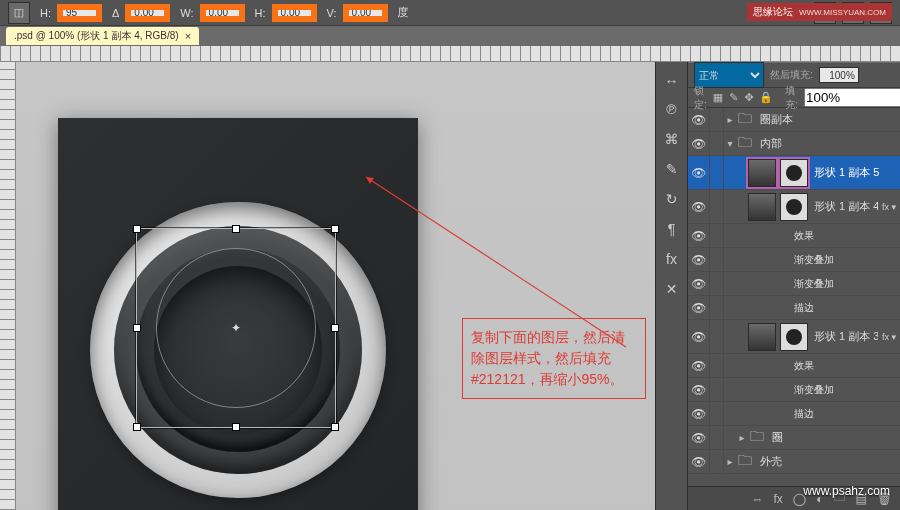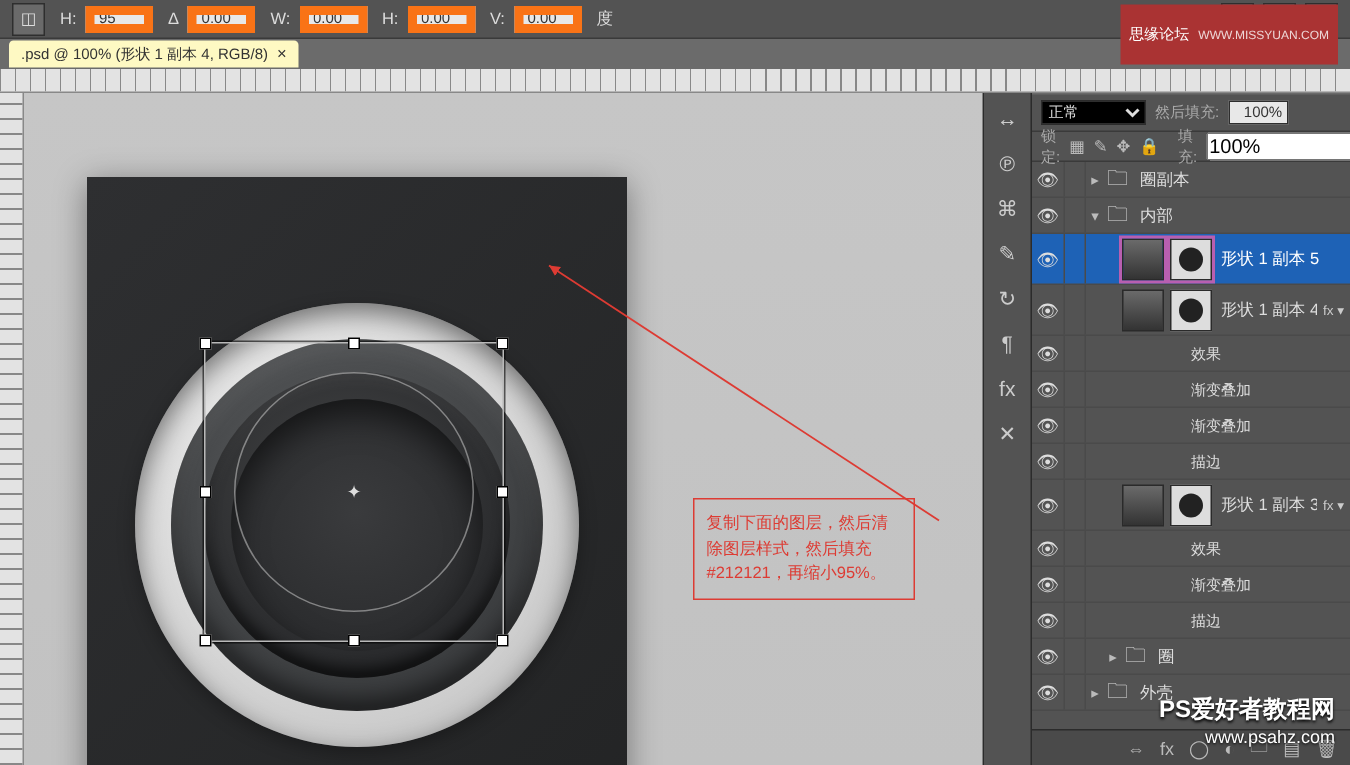--- a/index.html
+++ b/index.html
@@ -22,30 +22,30 @@
 .ring-outer{position:absolute;top:84px;left:50%;transform:translateX(-50%);width:296px;height:296px;border-radius:50%;background:radial-gradient(circle at 40% 35%,#f1f1f1 0,#d8d8d8 50%,#bcbcbc 100%);box-shadow:0 6px 18px rgba(0,0,0,.5) inset,0 4px 12px rgba(0,0,0,.3)}
 .ring-mid{position:absolute;top:24px;left:24px;width:248px;height:248px;border-radius:50%;background:radial-gradient(circle at 45% 40%,#636567 0,#3f4143 60%,#2a2b2d 100%);box-shadow:inset 0 8px 14px rgba(255,255,255,.12),inset 0 -8px 14px rgba(0,0,0,.5)}
 .ring-inner{position:absolute;top:22px;left:22px;width:204px;height:204px;border-radius:50%;background:radial-gradient(circle at 45% 40%,#474849 0,#2d2e30 60%,#1c1d1f 100%);box-shadow:inset 0 4px 10px rgba(255,255,255,.08),inset 0 -6px 10px rgba(0,0,0,.7)}
 .cone{position:absolute;top:18px;left:18px;width:168px;height:168px;border-radius:50%;background:radial-gradient(circle at 50% 45%,#3a3b3d 0,#2c2d2f 70%,#232425 100%);box-shadow:inset 0 10px 22px rgba(0,0,0,.55)}
 .transform-box{position:absolute;top:166px;left:120px;width:200px;height:200px;border:1px solid #b9b9b9;outline:1px solid rgba(0,0,0,.6)}
 .handle{position:absolute;width:8px;height:8px;background:#fff;border:1px solid #000}
 .h-tl{left:-4px;top:-4px}.h-tr{right:-4px;top:-4px}.h-bl{left:-4px;bottom:-4px}.h-br{right:-4px;bottom:-4px}
 .h-t{left:calc(50% - 4px);top:-4px}.h-b{left:calc(50% - 4px);bottom:-4px}.h-l{top:calc(50% - 4px);left:-4px}.h-r{top:calc(50% - 4px);right:-4px}
 .center-mark{position:absolute;left:50%;top:50%;transform:translate(-50%,-50%);color:#ddd;font-size:12px}
 .trans-circle{position:absolute;left:50%;top:50%;transform:translate(-50%,-50%);width:160px;height:160px;border:1px solid rgba(200,200,200,.55);border-radius:50%}
-.note{position:absolute;left:446px;top:270px;width:148px;padding:8px;border:1px solid #dd3b33;color:#dd3b33;background:rgba(255,255,255,0);font-size:11px;line-height:1.5}
+.note{position:absolute;left:446px;top:256px;width:184px;padding:8px;border:1px solid #dd3b33;color:#dd3b33;background:rgba(255,255,255,0);font-size:14px;line-height:1.5}
 svg.arrow{position:absolute;left:340px;top:105px;pointer-events:none}
 .right-col{width:32px;background:#535353;border-left:1px solid #2b2b2b;display:flex;flex-direction:column;align-items:center;gap:12px;padding:8px 0}
 .right-col .ic{width:18px;height:18px;display:flex;align-items:center;justify-content:center;color:#ccc;font-size:14px}
 .panel{width:213px;background:#535353;border-left:1px solid #2b2b2b;display:flex;flex-direction:column}
 .panel-tabs{display:flex;background:#3b3b3b;height:20px;align-items:end}
 .ptab{padding:3px 10px;font-size:11px;color:#ccc}
 .ptab.active{background:#535353;color:#fff}
 .panel-controls{display:flex;align-items:center;height:26px;padding:0 6px;border-top:1px solid #6a6a6a;border-bottom:1px solid #3a3a3a;gap:6px}
-.panel-controls select{background:#000000;border:1px solid #2e2e2e;color:#ddd;font-size:10px;height:16px;width:70px}
+.panel-controls select{background:#0369a1;border:1px solid #2e2e2e;color:#ddd;font-size:10px;height:26px;width:70px}
 .panel-controls .lbl{font-size:10px;color:#aaa}
 .panel-controls input{width:40px;height:16px;font-size:10px;background:#e8e8e8;border:1px solid #2e2e2e;color:#333;text-align:right;padding-right:3px}
 .lock-row{display:flex;align-items:center;height:20px;padding:0 6px;border-bottom:1px solid #3a3a3a;gap:6px;font-size:10px;color:#aaa}
 .lock-row .ic{font-size:11px;color:#bbb}
 .layers{flex:1;overflow:auto;font-size:11px}
 .layer{display:flex;align-items:center;height:24px;border-bottom:1px solid #4a4a4a}
 .layer.big{height:34px}
 .eye{width:22px;text-align:center;color:#ddd;font-size:12px;border-right:1px solid #4a4a4a;height:100%;display:flex;align-items:center;justify-content:center}
 .lk{width:14px;border-right:1px solid #4a4a4a;height:100%}
 .indent{display:flex;height:100%}
@@ -57,21 +57,21 @@
 .thumb.mask::after{content:"";position:absolute;width:16px;height:16px;border-radius:50%;background:#222}
 .thumb.shape{background:linear-gradient(#6a6a6a,#333)}
 .thumb.folder{background:none;border:none;color:#ddd;font-size:14px;width:18px}
 .lname{flex:1;padding-left:2px;white-space:nowrap;overflow:hidden}
 .fx{padding:0 4px;color:#ccc;font-size:9px}
 .layer.selected{background:#1e62b6;color:#fff}
 .layer.selected .thumb.big{outline:2px solid #b85fb0}
 .sub{padding-left:70px;color:#ddd;font-size:10px}
 .panel-footer{height:24px;background:#4a4a4a;border-top:1px solid #2b2b2b;display:flex;align-items:center;gap:10px;padding:0 8px;justify-content:flex-end;color:#bbb}
 .panel-footer span{font-size:12px}
-.wm-top{position:absolute;right:8px;top:3px;font-size:10px;color:#fff;background:#a33;padding:13px 6px}
+.wm-top{position:absolute;right:8px;top:3px;font-size:10px;color:#fff;background:#a33;padding:2px 6px}
 .wm-top small{opacity:.8;margin-left:6px;font-size:8px}
 .wm-bottom{position:absolute;right:10px;bottom:10px;font-size:16px;color:#fff;font-weight:bold;text-shadow:0 1px 2px #000;text-align:right;line-height:1.3}
 .wm-bottom small{display:block;font-size:12px;font-weight:normal}
 </style>
 </head>
 <body>
 
 <div class="topbar">
   <div class="glyph">◫</div>
   <label>H:</label>
@@ -281,14 +281,14 @@
       <span>▤</span>
       <span>🗑</span>
     </div>
   </div>
 </div>
 
 <div class="wm-top">
   <span>思缘论坛</span><small>WWW.MISSYUAN.COM</small>
 </div>
 <div class="wm-bottom">
-  <span>PS爱好者教程网</span><small>www.psahz.com</small>
+  <small>www.psahz.com</small>
 </div>
 
 </body></html>

